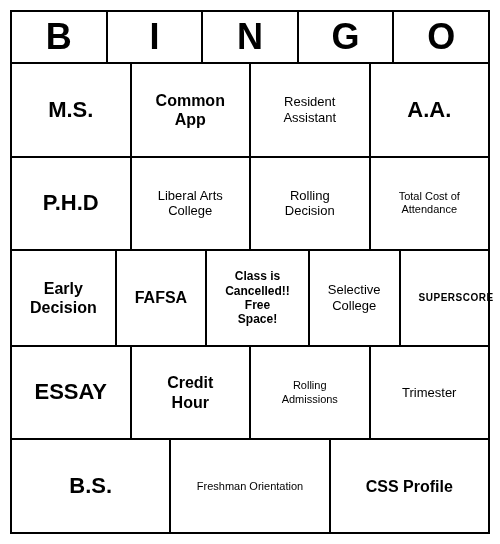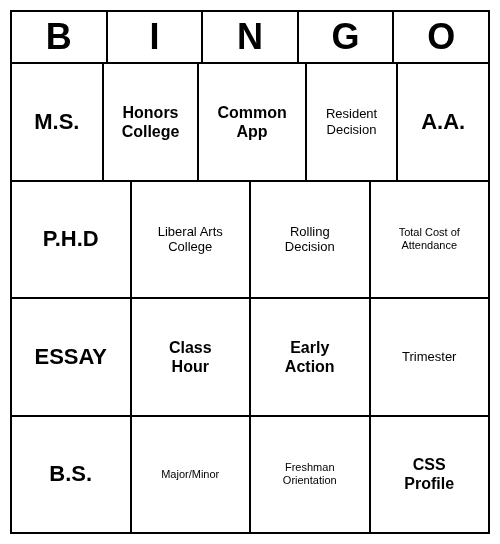--- a/index.html
+++ b/index.html
@@ -112,37 +112,42 @@
   <div class="bingo-header">
   <div class="bingo-letter">B</div>
       <div class="bingo-letter">I</div>
       <div class="bingo-letter">N</div>
       <div class="bingo-letter">G</div>
       <div class="bingo-letter">O</div>
     </div>
   <div class="bingo-grid">
   <div class="bingo-row">
         <div class="bingo-cell large">M.S.</div>
-        <div class="bingo-cell medium">Honors College</div>
         <div class="bingo-cell medium">Common App</div>
-        <div class="bingo-cell ">Resident Decision</div>
+        <div class="bingo-cell ">Resident Assistant</div>
         <div class="bingo-cell large">A.A.</div>
       </div>
       <div class="bingo-row">
         <div class="bingo-cell large">P.H.D</div>
         <div class="bingo-cell ">Liberal Arts College</div>
         <div class="bingo-cell ">Rolling Decision</div>
         <div class="bingo-cell small">Total Cost of Attendance</div>
       </div>
       <div class="bingo-row">
+        <div class="bingo-cell medium">Early Decision</div>
+        <div class="bingo-cell medium">FAFSA</div>
+        <div class="bingo-cell free-space">Class is Cancelled!! Free Space!</div>
+        <div class="bingo-cell ">Selective College</div>
+        <div class="bingo-cell xsmall">SUPERSCORE</div>
+      </div>
+      <div class="bingo-row">
         <div class="bingo-cell large">ESSAY</div>
-        <div class="bingo-cell medium">Class Hour</div>
-        <div class="bingo-cell medium">Early Action</div>
+        <div class="bingo-cell medium">Credit Hour</div>
+        <div class="bingo-cell small">Rolling Admissions</div>
         <div class="bingo-cell ">Trimester</div>
       </div>
       <div class="bingo-row">
         <div class="bingo-cell large">B.S.</div>
-        <div class="bingo-cell small">Major/Minor</div>
         <div class="bingo-cell small">Freshman Orientation</div>
         <div class="bingo-cell medium">CSS Profile</div>
       </div>
     </div>
 </div>
 
 </body></html>

